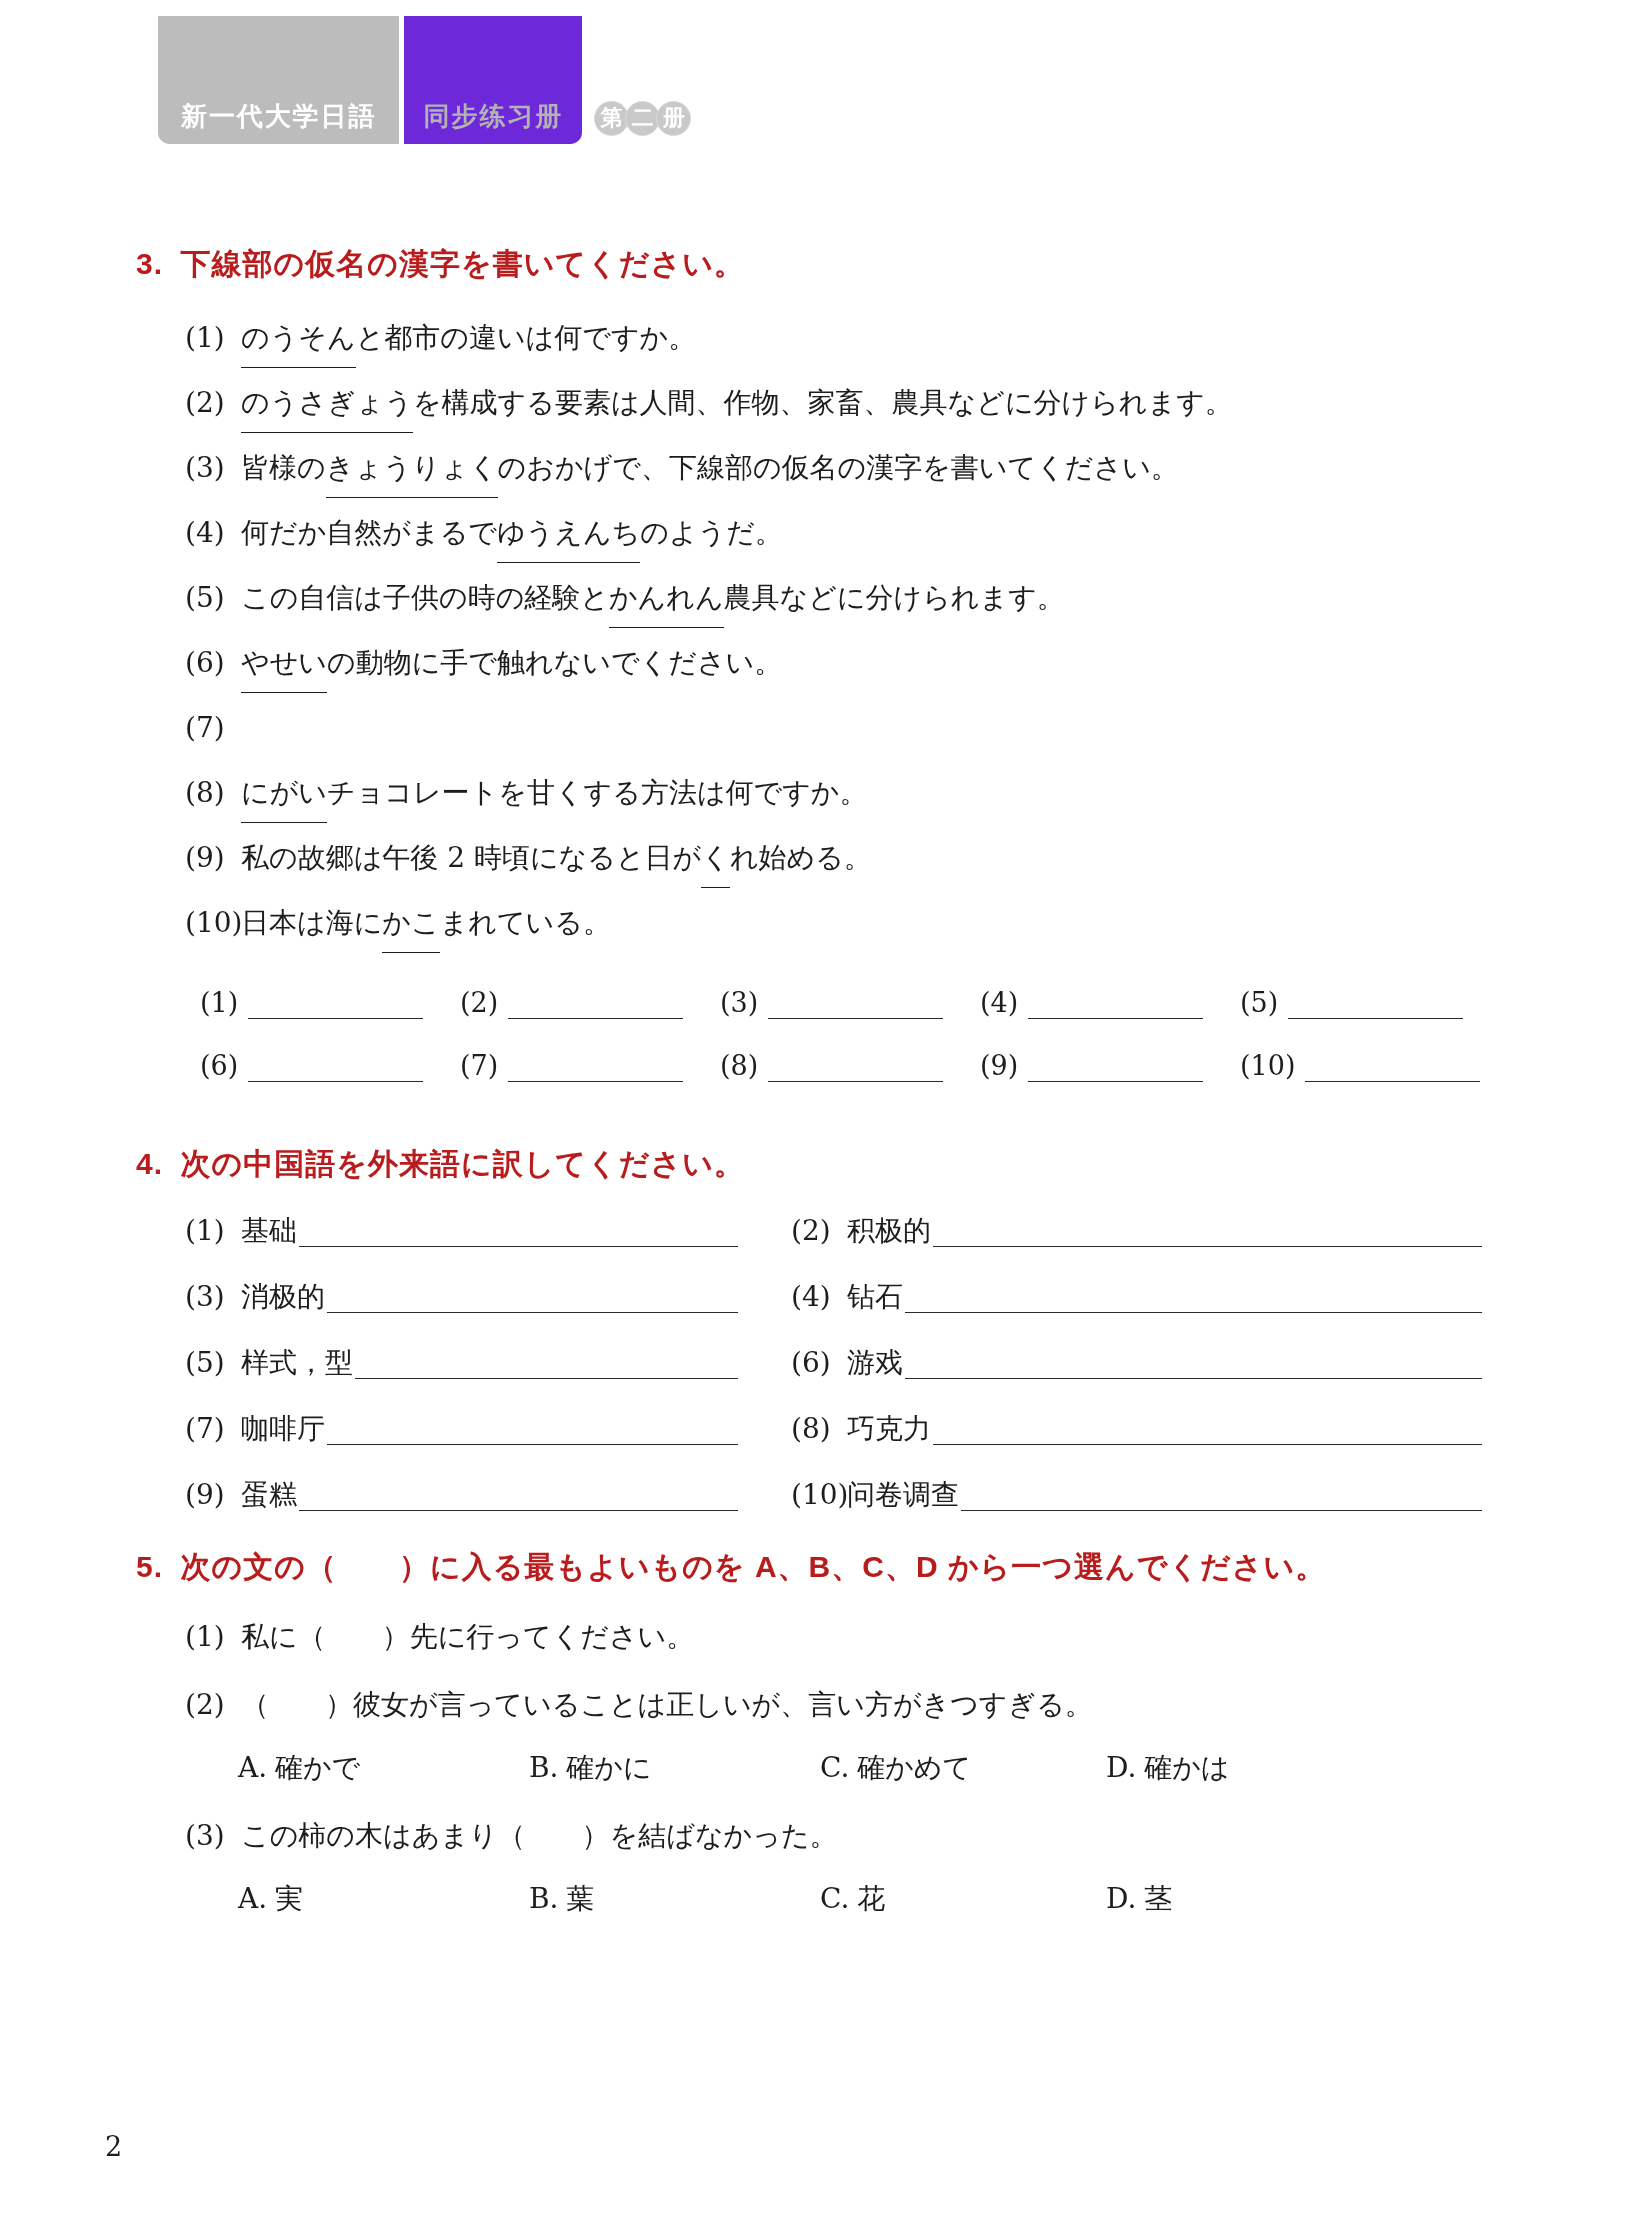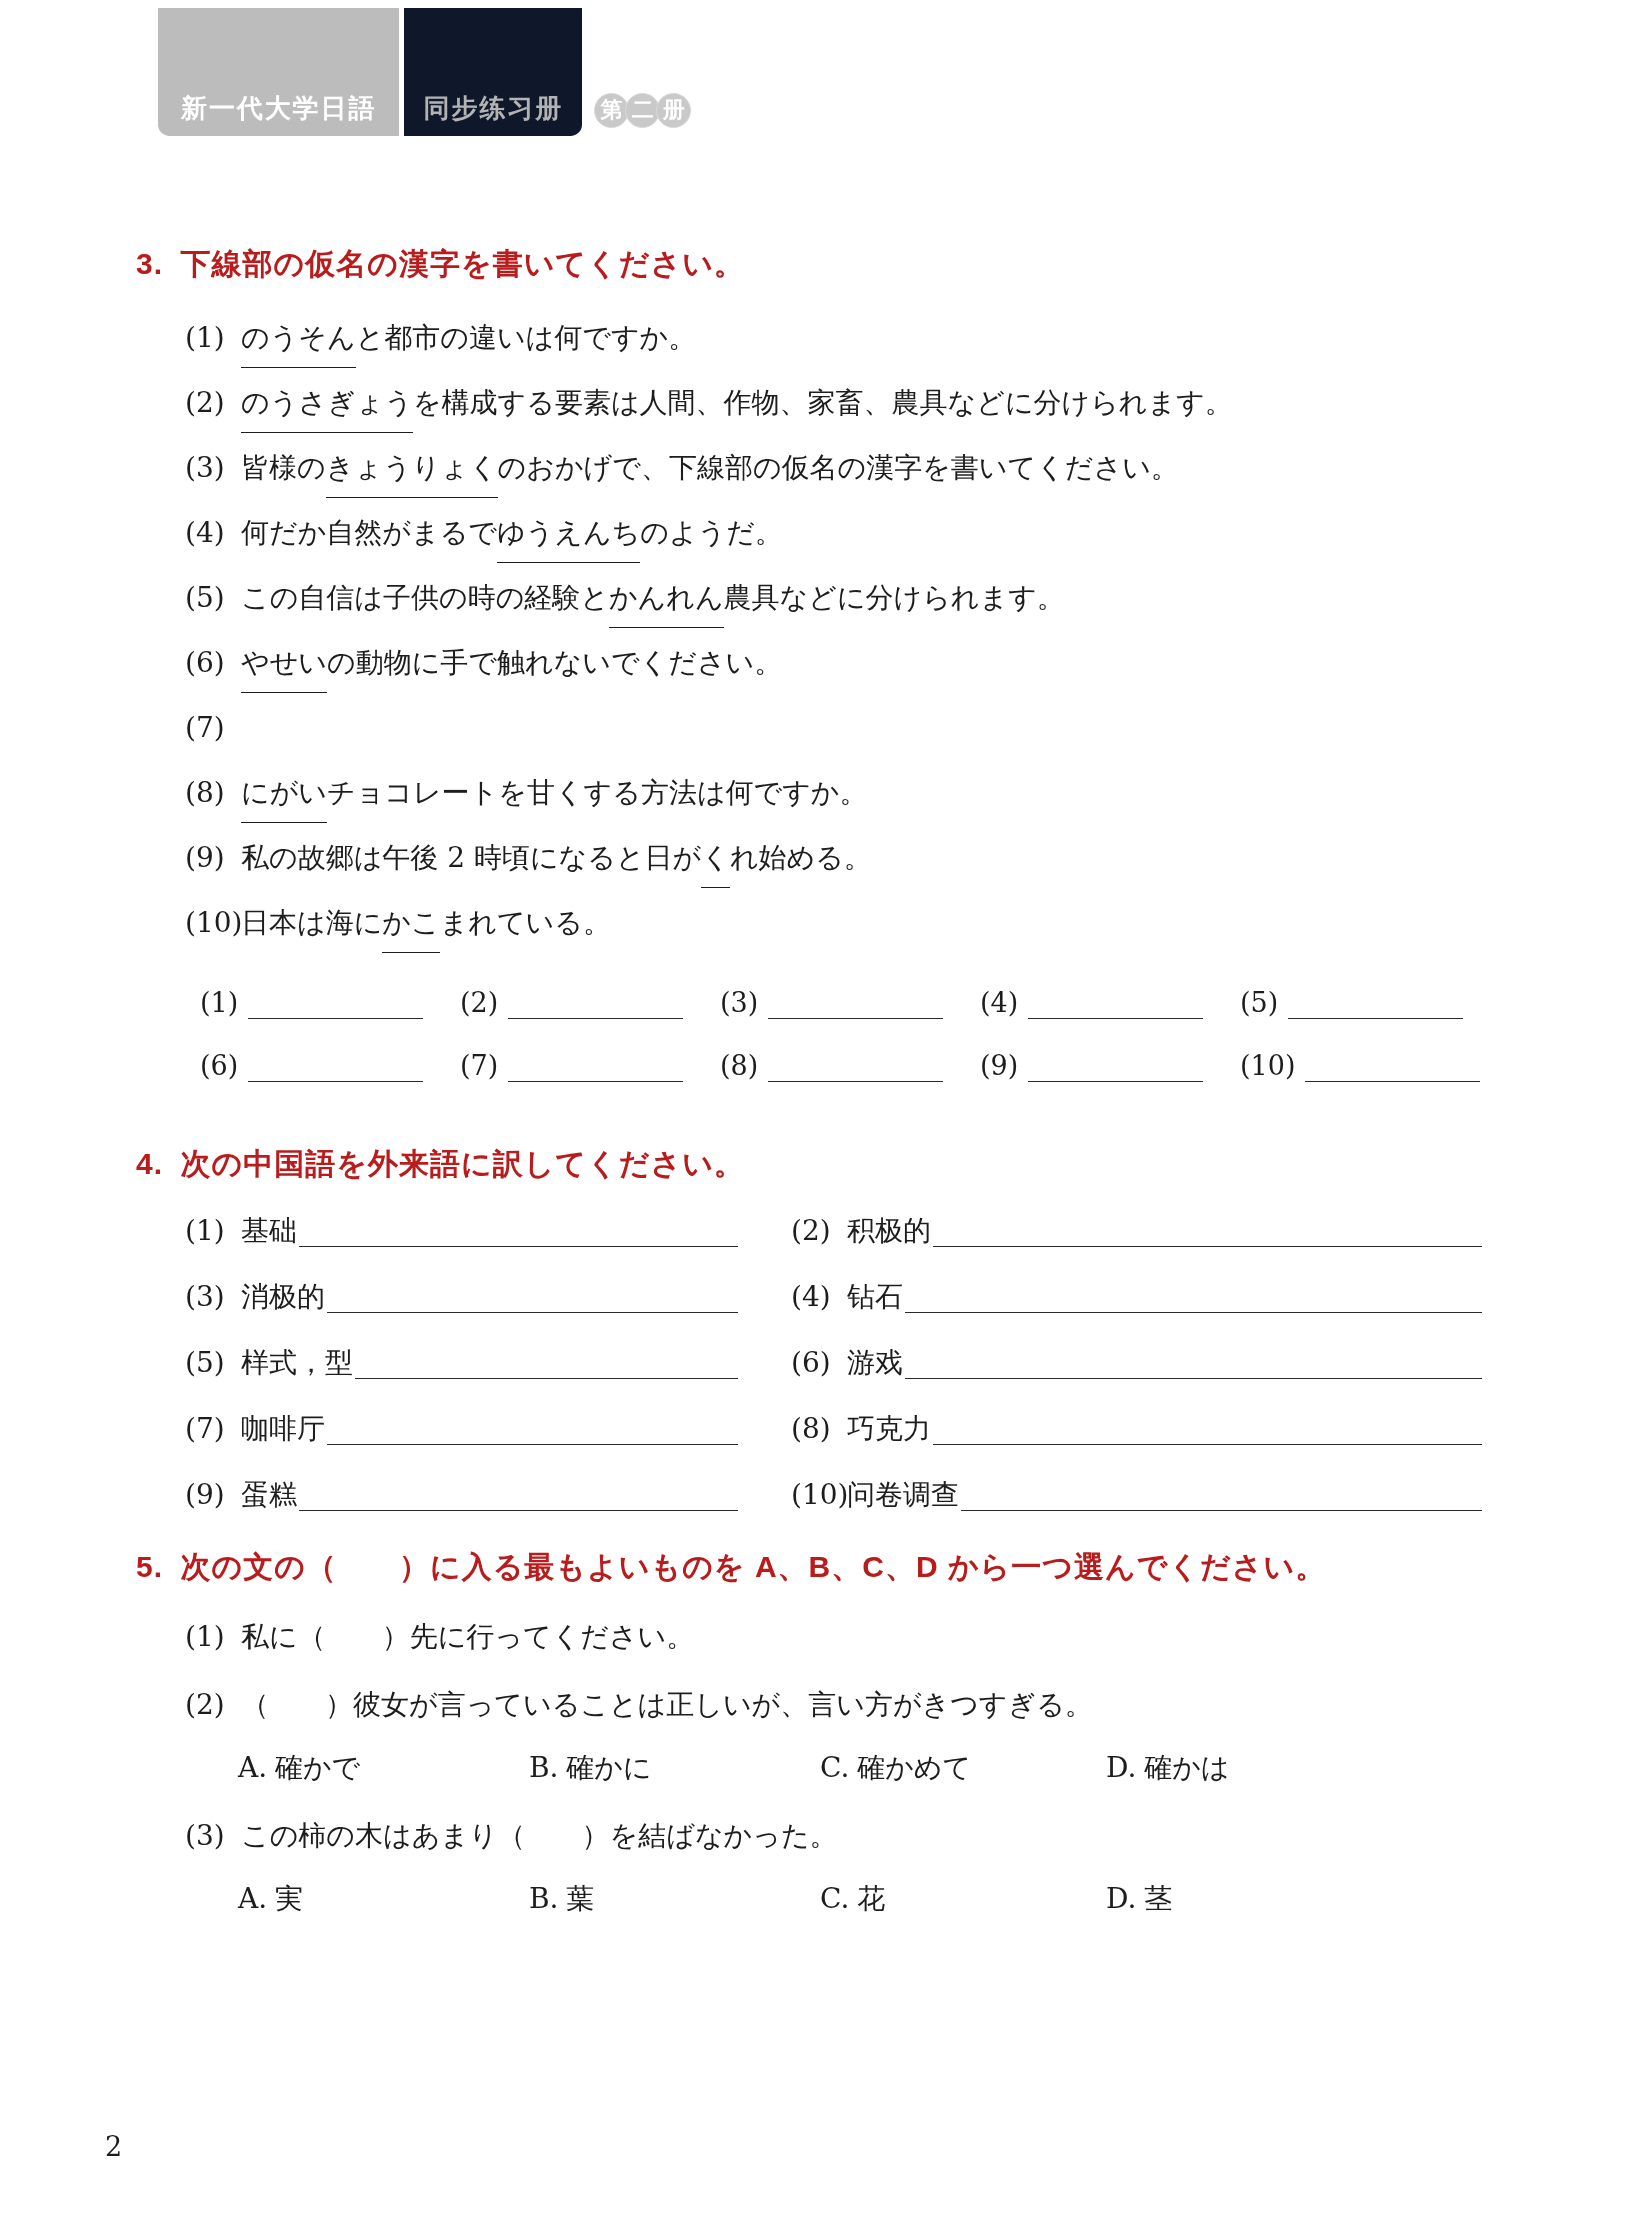--- a/index.html
+++ b/index.html
@@ -3,31 +3,31 @@
 <meta charset="utf-8">
 <style>
   html,body { margin:0; padding:0; background:#ffffff; }
   .page {
     position:relative; width:1647px; height:2220px; background:#ffffff;
     font-family:"DejaVu Serif","Liberation Serif",serif; color:#1d1d1d;
     overflow:hidden;
   }
 
   
-  .hdr { position:absolute; top:8px; left:158px; display:flex; align-items:flex-end; }
+  .hdr { position:absolute; top:16px; left:158px; display:flex; align-items:flex-end; }
   .badge-main {
     height:118px; background:#bcbcbc; border-radius:0 0 0 11.6px;
     display:flex; align-items:flex-end; padding:0 23px 9.7px 23px;
   }
   .badge-main .btxt {
     font-family:"Liberation Sans",sans-serif; font-weight:bold;
     font-size:26px; color:#ffffff; letter-spacing:1.9px;
   }
   .badge-sub {
-    height:118px; background:#0f172a; border-radius:0 0 11.6px 0; margin-left:4.9px;
+    height:118px; background:#6d28d9; border-radius:0 0 11.6px 0; margin-left:4.9px;
     display:flex; align-items:flex-end; padding:0 19.4px 9.7px 19.4px;
   }
   .badge-sub .btxt {
     font-family:"Liberation Sans",sans-serif; font-weight:bold;
     font-size:26px; color:#b3b3b3; letter-spacing:1.9px;
   }
   .vol { display:flex; margin-left:15.5px; padding-bottom:7.8px; }
   .vol .c {
     width:35px; height:35px; border-radius:50%; background:#c9c9c9;
     color:#ffffff; font-family:"Liberation Sans",sans-serif; font-weight:bold;

